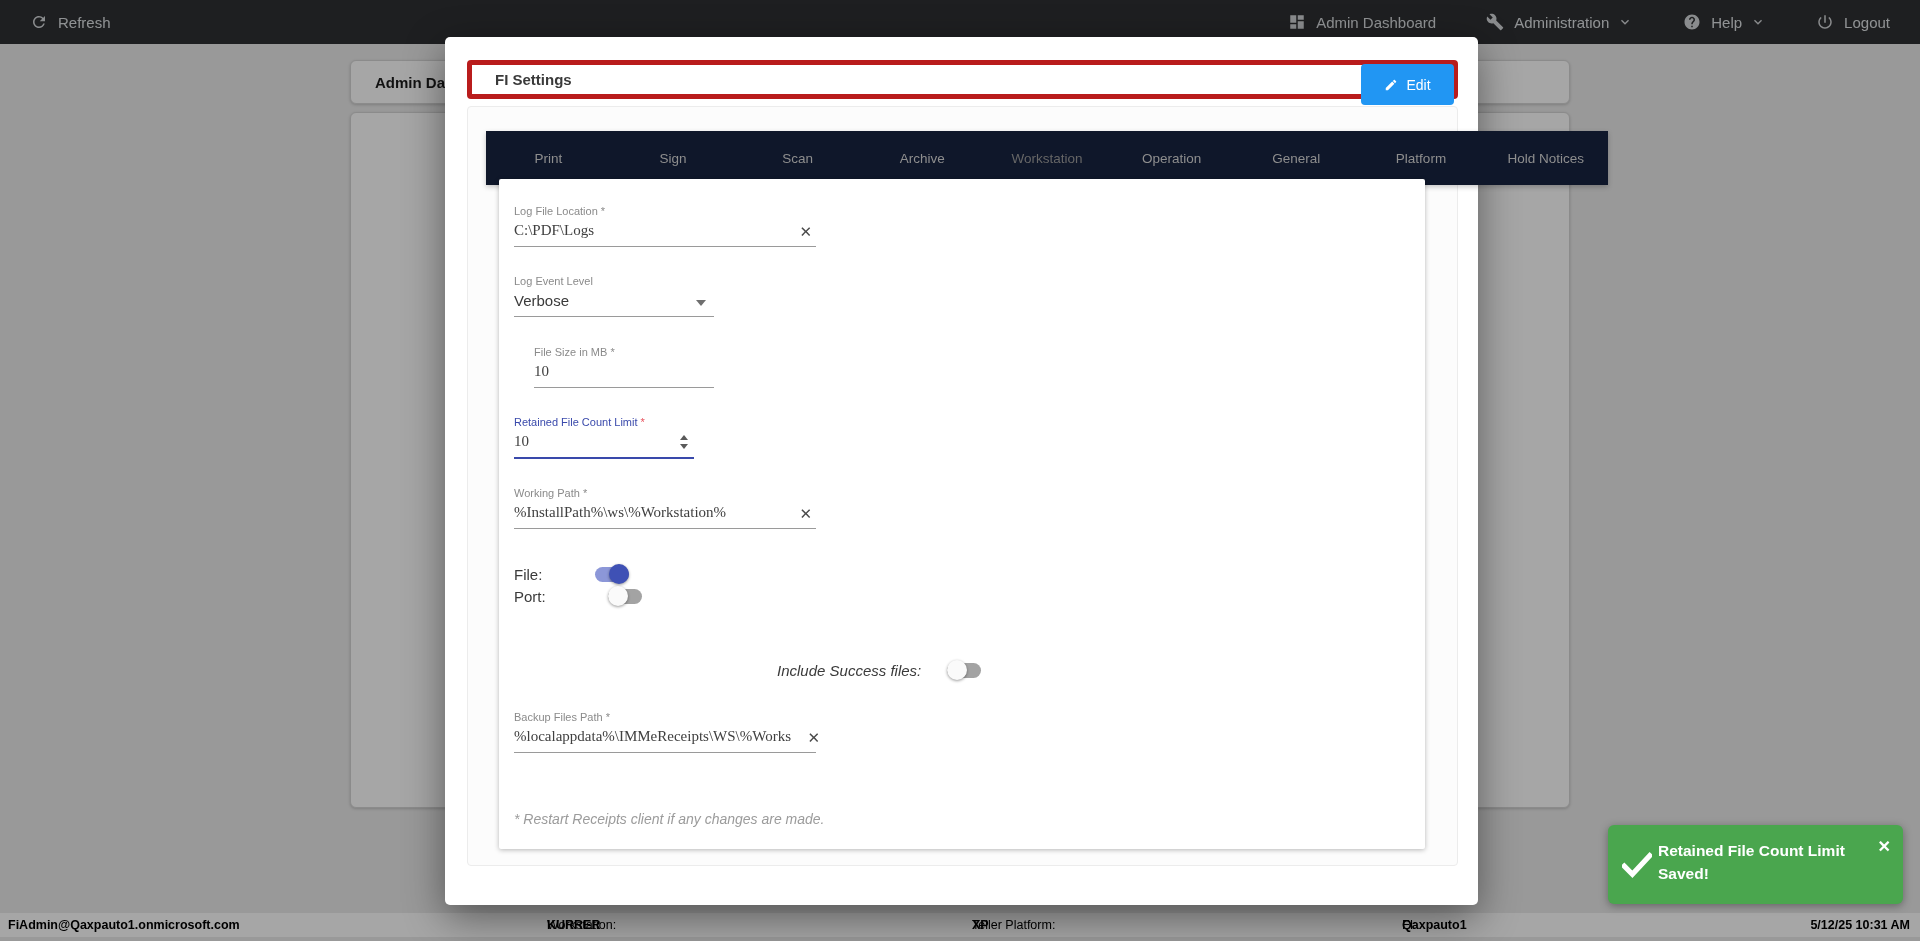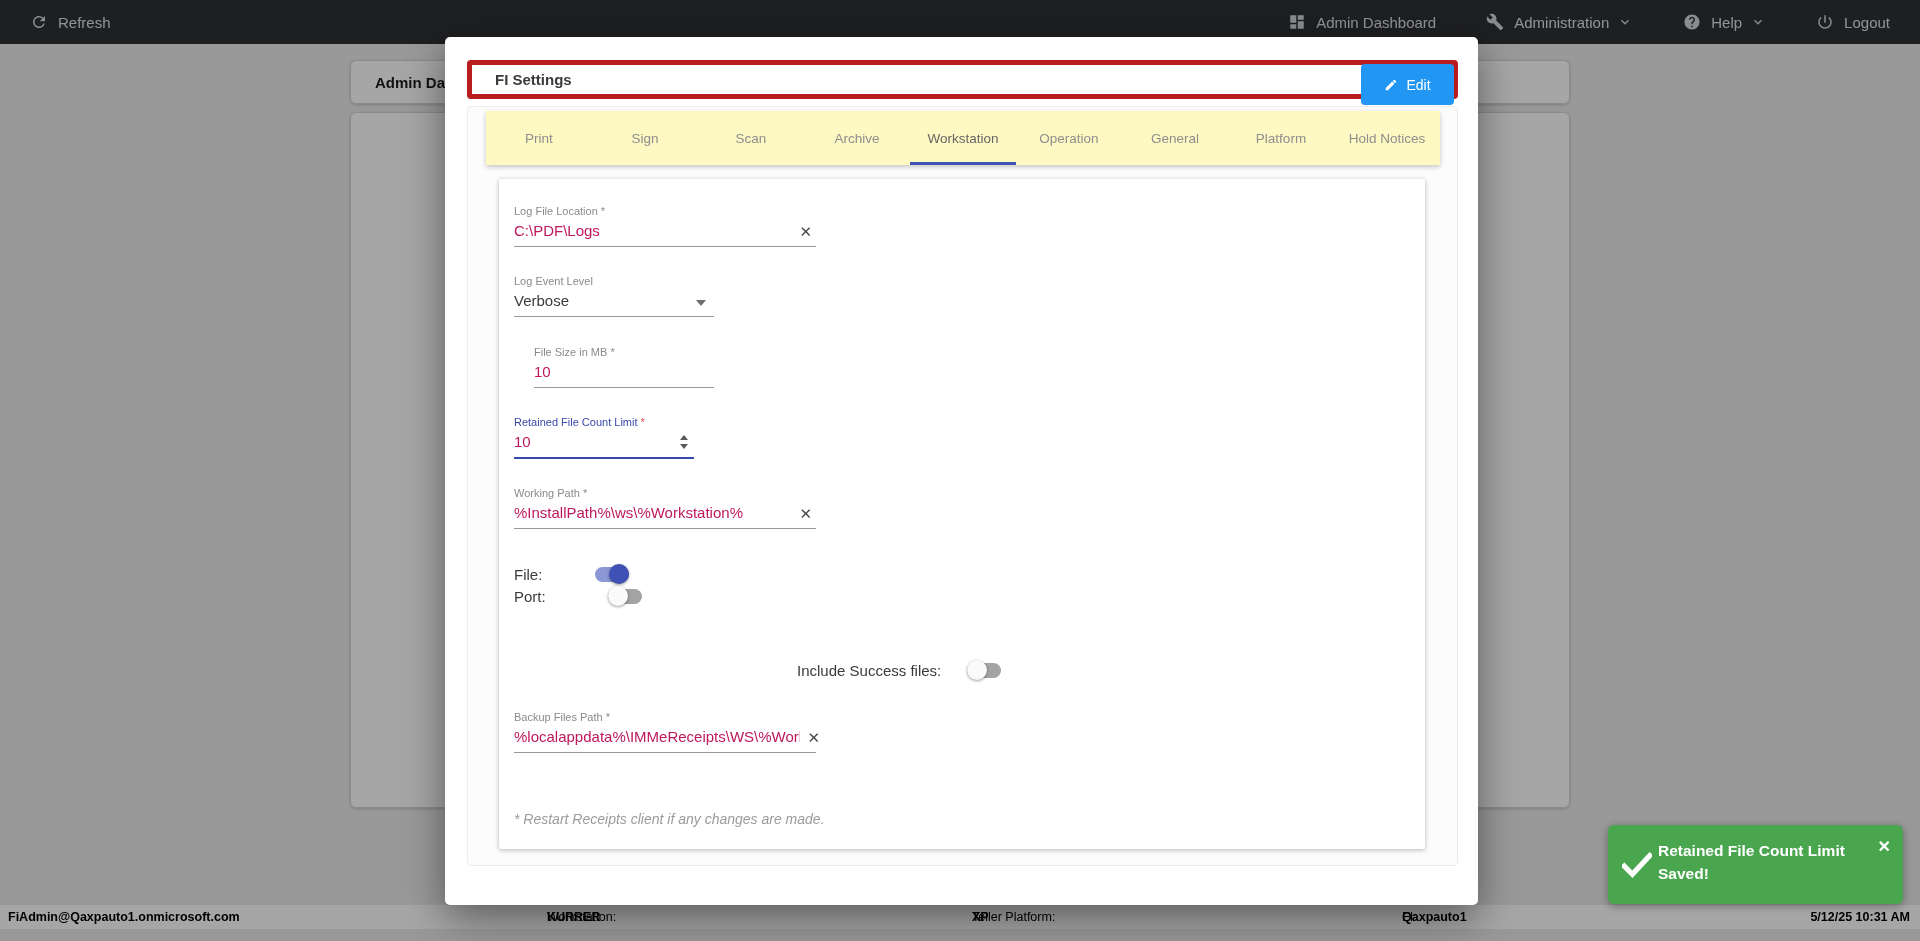--- a/index.html
+++ b/index.html
@@ -14,21 +14,21 @@
   .tb-icon { width:18px; height:18px; fill:#d5d7da; flex:0 0 auto; }
   .tb-caret { width:16px; height:16px; fill:#d5d7da; margin-left:-2px; }
 
   
   .bg-card { position:absolute; background:#ffffff; border:1px solid #d6d6d6; border-radius:6px;
              box-shadow:0 1px 3px rgba(0,0,0,.18); }
   .bg-header-card { left:350px; top:60px; width:1220px; height:44px; display:flex; align-items:center; }
   .bg-header-title { font-size:15px; font-weight:bold; color:#1d1d1d; padding-left:24px; white-space:nowrap; overflow:hidden; }
   .bg-body-card { left:350px; top:112px; width:1220px; height:696px; }
 
-  .statusbar { position:absolute; left:0; bottom:12px; width:1920px; height:24px; background:#ffffff;
+  .statusbar { position:absolute; left:0; bottom:4px; width:1920px; height:24px; background:#ffffff;
                font-size:12.5px; color:#000; z-index:2; }
   .statusbar span { position:absolute; line-height:24px; white-space:nowrap; }
   .sb-bold { font-weight:bold; }
   .sb-user { left:8px; font-weight:bold; }
   .sb-ws { left:547px; }
   .sb-plat { left:972px; }
   .sb-fi { left:1402px; }
   .sb-date { right:10px; font-weight:bold; }
 
   
@@ -41,36 +41,36 @@
                   border:5px solid #b91c1c; border-radius:4px; background:#fff;
                   display:flex; align-items:center; }
   .modal-title { font-size:15px; font-weight:bold; color:#3a3a3a; padding-left:23px; }
   .edit-btn { position:absolute; right:-1px; top:-1px; height:41px; width:93px; background:#2196f3;
               border:none; border-radius:4px; color:#fff; font-size:14px; font-family:inherit;
               display:flex; align-items:center; justify-content:center; gap:8px; cursor:pointer; }
   .edit-btn svg { width:14px; height:14px; fill:#fff; }
 
   .tabwrap { position:absolute; left:22px; top:69px; width:991px; height:760px;
              border:1px solid #ececec; border-radius:4px; background:#fcfcfc; }
-  .tabsbar { position:absolute; left:18px; top:4px; width:954px; height:54px; background:#fef9c3;
+  .tabsbar { position:absolute; left:18px; top:24px; width:1122px; height:54px; background:#0f172a;
              box-shadow:0 2px 5px rgba(0,0,0,.22); display:grid; grid-template-columns:repeat(9,1fr); }
   .tab { display:flex; align-items:center; justify-content:center; font-size:13.5px; color:#8e8e8e;
          cursor:pointer; position:relative; }
   .tab.active { color:#666; }
   .tab.active::after { content:""; position:absolute; left:0; right:0; bottom:0; height:3px; background:#3f51b5; }
 
   .formcard { position:absolute; left:31px; top:72px; width:926px; height:670px; background:#fff;
               box-shadow:0 1px 5px rgba(0,0,0,.28); border-radius:2px; }
 
   .field { position:absolute; left:15px; }
   .f-label { font-size:11px; color:#8a8a8a; display:block; margin-bottom:5px; white-space:nowrap; }
   .f-label.focused { color:#3949ab; }
   .f-label .req { color:#e8505b; }
   .f-input { display:block; border:none; border-bottom:1px solid #9a9a9a; background:transparent;
-             font-family:Liberation Sans, sans-serif; font-size:15px; color:#be185d; width:100%; padding:0 24px 7px 0; outline:none; }
+             font-family:Liberation Serif, serif; font-size:15px; color:#404040; width:100%; padding:0 24px 7px 0; outline:none; }
   .f-input.focused { border-bottom:2px solid #3949ab; }
   .clear-x { position:absolute; right:4px; bottom:8px; font-size:15px; color:#4a4a4a; cursor:pointer;
              line-height:1; background:none; border:none; font-family:inherit; }
   .sel-value { font-size:15px; color:#3a3a3a; border-bottom:1px solid #9a9a9a; padding:0 24px 7px 0; cursor:pointer; }
   .sel-arrow { position:absolute; right:8px; bottom:11px; width:0; height:0;
                border-left:5px solid transparent; border-right:5px solid transparent; border-top:6px solid #6f6f6f; }
   .spinner { position:absolute; right:4px; bottom:8px; width:10px; height:16px; cursor:pointer; }
   .spin-up { width:0; height:0; border-left:4px solid transparent; border-right:4px solid transparent;
              border-bottom:5px solid #5a5a5a; margin-bottom:4px; }
   .spin-down { width:0; height:0; border-left:4px solid transparent; border-right:4px solid transparent;
@@ -235,21 +235,21 @@
 
       <div class="toggle-row" style="top:404px; height:26px;gap:41px;">
         <span class="t-label" style="width:53px;">Port:</span>
         <div class="toggle off">
           <div class="track"></div>
           <div class="thumb"></div>
         </div>
       </div>
 
 
-      <div class="toggle-row" style="left:298px; top:478px; height:26px;">
+      <div class="toggle-row" style="left:278px; top:478px; height:26px;font-style:italic;">
         <span class="t-label" style="margin-right:26px;">Include Success files:</span>
         <div class="toggle off">
           <div class="track"></div>
           <div class="thumb"></div>
         </div>
       </div>
 
       <div class="field" style="top:532px; width:302px;">
         <label class="f-label">Backup Files Path *</label>
         <input class="f-input" type="text" style="padding-right: 16px;" value="%localappdata%\IMMeReceipts\WS\%Works">

